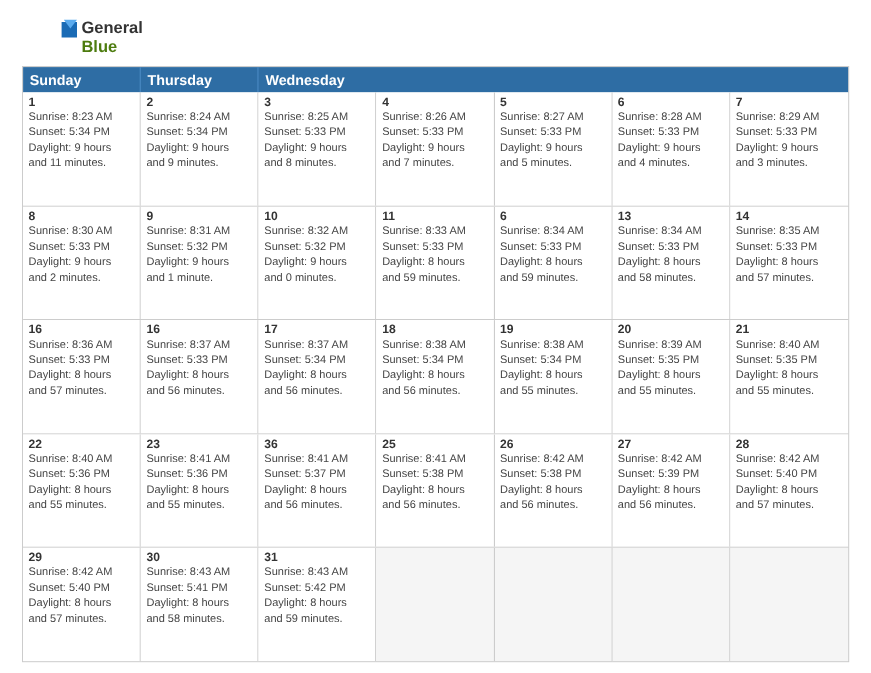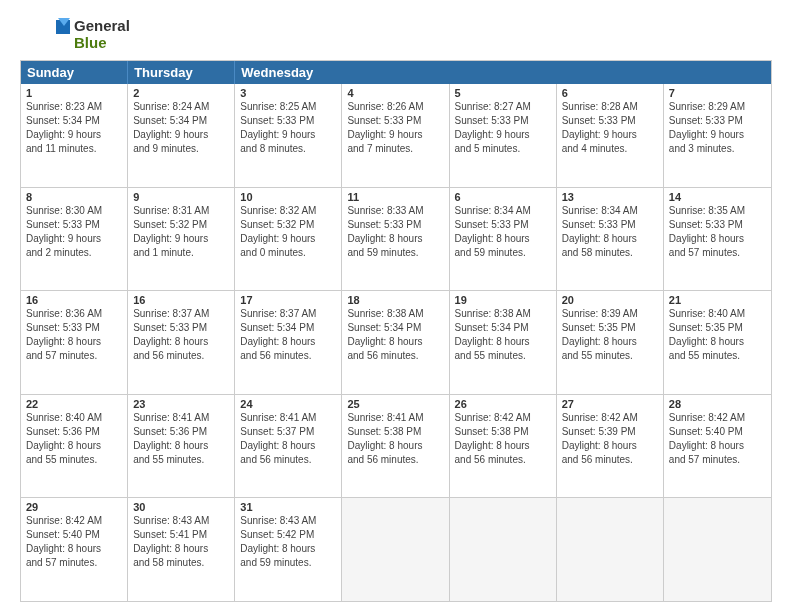--- a/index.html
+++ b/index.html
@@ -221,21 +221,21 @@
         <div class="cal-row">
           <div class="cal-cell">
             <span class="day-num">22</span>
             <div class="day-info">Sunrise: 8:40 AM<br>Sunset: 5:36 PM<br>Daylight: 8 hours<br>and 55 minutes.</div>
           </div>
           <div class="cal-cell">
             <span class="day-num">23</span>
             <div class="day-info">Sunrise: 8:41 AM<br>Sunset: 5:36 PM<br>Daylight: 8 hours<br>and 55 minutes.</div>
           </div>
           <div class="cal-cell">
-            <span class="day-num">24</span>
+            <span class="day-num">36</span>
             <div class="day-info">Sunrise: 8:41 AM<br>Sunset: 5:37 PM<br>Daylight: 8 hours<br>and 56 minutes.</div>
           </div>
           <div class="cal-cell">
             <span class="day-num">25</span>
             <div class="day-info">Sunrise: 8:41 AM<br>Sunset: 5:38 PM<br>Daylight: 8 hours<br>and 56 minutes.</div>
           </div>
           <div class="cal-cell">
             <span class="day-num">26</span>
             <div class="day-info">Sunrise: 8:42 AM<br>Sunset: 5:38 PM<br>Daylight: 8 hours<br>and 56 minutes.</div>
           </div>

